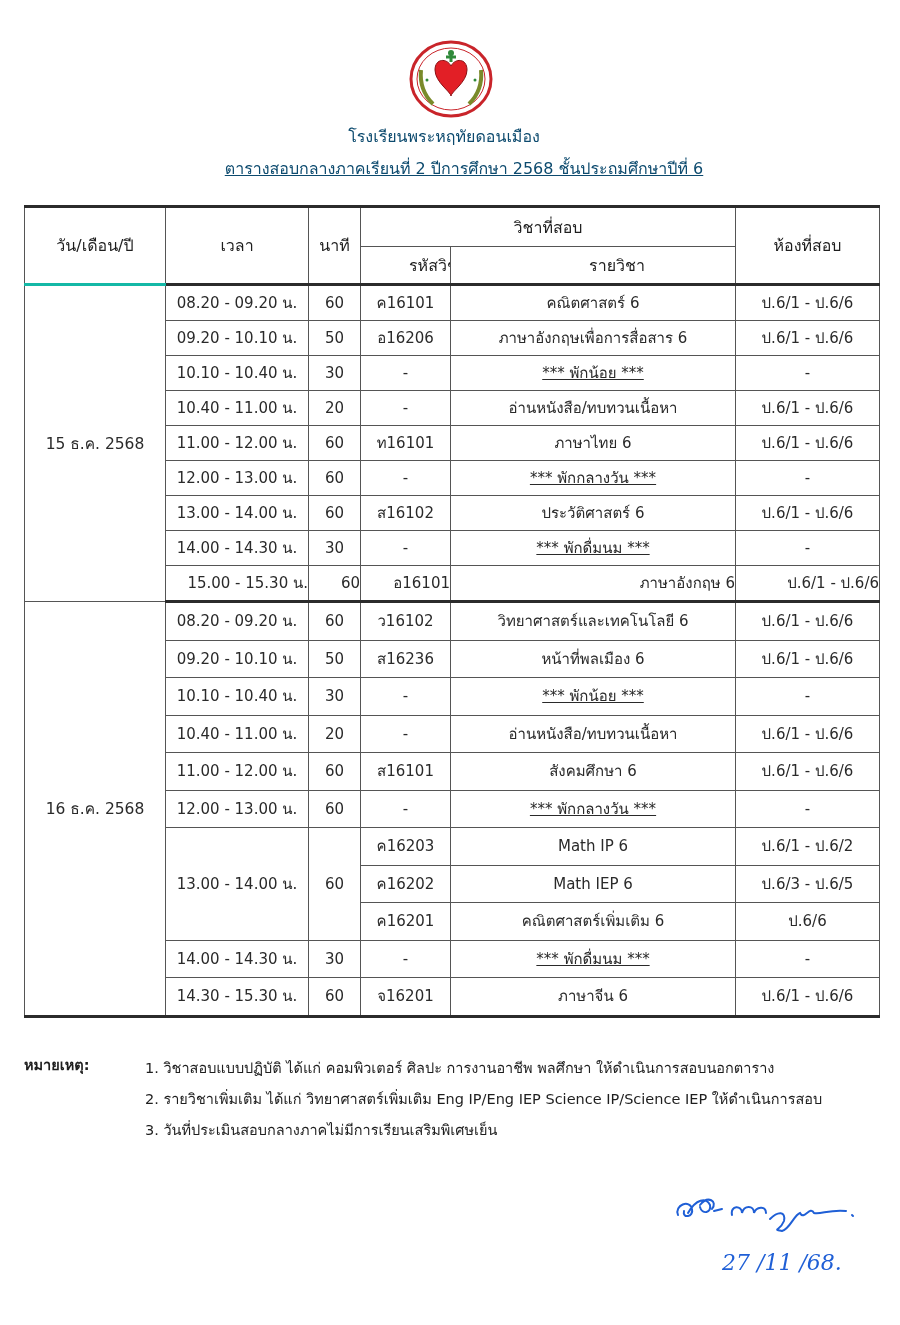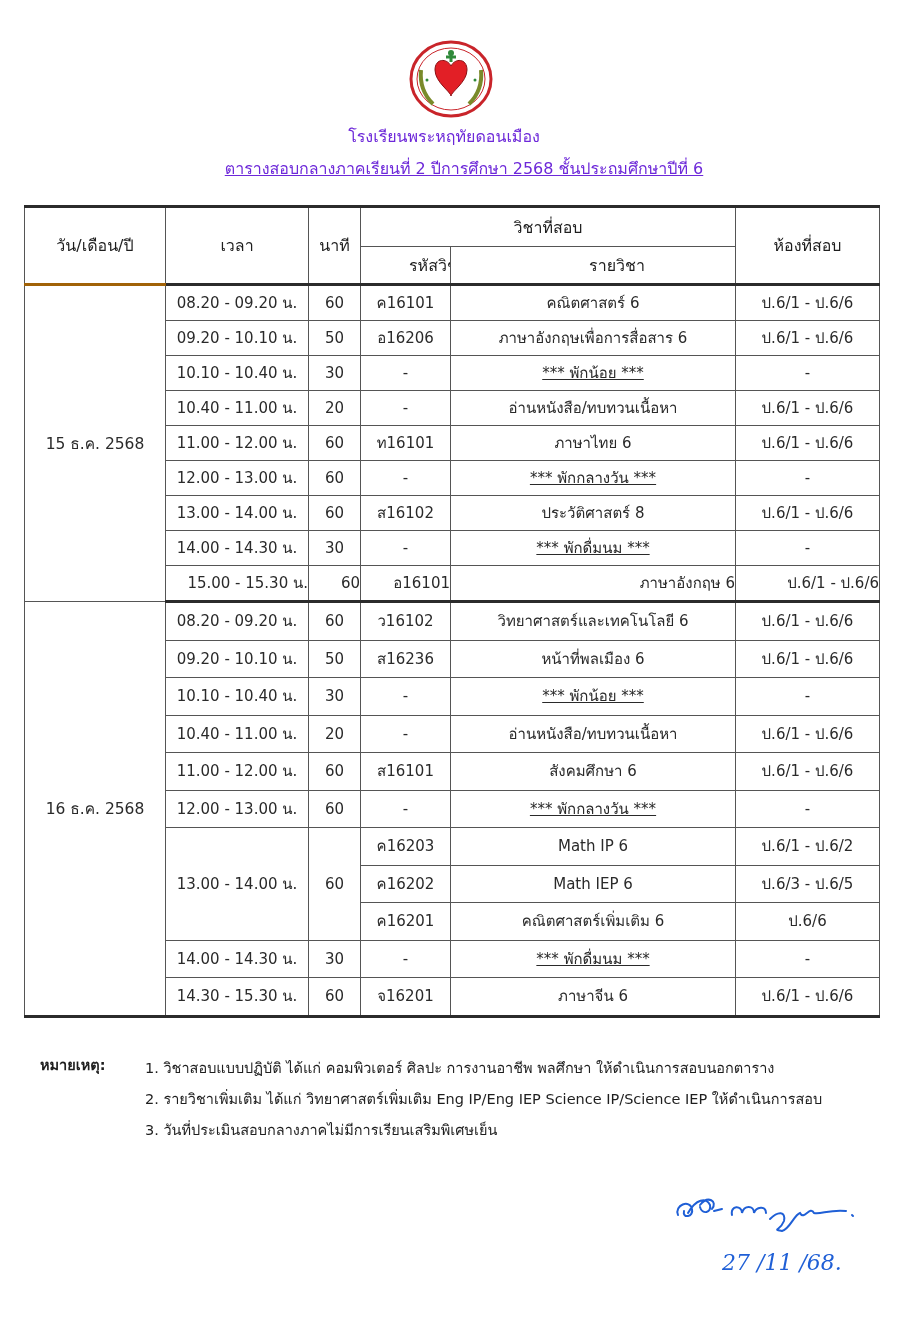--- a/index.html
+++ b/index.html
@@ -6,21 +6,21 @@
   body {
     width: 900px; height: 1325px; position: relative; overflow: hidden;
     font-family: "DejaVu Sans", "Liberation Sans", sans-serif;
     color: #2a2a2a;
   }
   .logo {
     position: absolute; left: 407px; top: 40px; width: 88px; height: 78px;
   }
   .title1, .title2 {
     position: absolute; left: 0; width: 888px; text-align: center;
-    font-size: 16px; color: #6d28d9;
+    font-size: 16px; color: #0c4a6e;
   }
   .title1 { top: 124px; }
   .title2 { top: 156px; left: 0; padding-left: 40px; box-sizing: border-box; text-decoration: underline; }
 
   table.sched {
     position: absolute; left: 24px; top: 205px;
     width: 855px; border-collapse: collapse; table-layout: fixed;
     font-size: 15px;
     border-top: 3px solid #2b2b2b; border-bottom: 3px solid #2b2b2b;
     border-left: 1.5px solid #444; border-right: 1.5px solid #444;
@@ -36,21 +36,21 @@
   tr.h2 th { height: 36px; }
   tr.head-end th { border-bottom: 3px solid #2b2b2b; padding-left: 48px; }
   tr.d1 td { height: 34px; }
   tr.d2 td { height: 36.5px; }
   tr.day-end td { border-bottom: 3px solid #2b2b2b; text-align: right; }
   td.date { vertical-align: top; padding-top: 7px; font-size: 15.5px; color: #1e1e1e; border-bottom: 3px solid #2b2b2b; }
   td.bold { color: #1a1a1a; font-weight: bold; font-size: 15px; margin-top: 33px; }
   td.brk { color: #1a1a1a; text-decoration: underline; }
 
   .notes { position: absolute; left: 24px; top: 1053px; width: 860px; font-size: 14.5px; color: #1e1e1e; }
-  .notes .label { position: absolute; left: 16px; top: 0; font-weight: bold; }
+  .notes .label { position: absolute; left: 0; top: 0; font-weight: bold; }
   .notes .items { position: absolute; left: 121px; top: 0; width: 740px; line-height: 31px; }
   .notes .item { display: block; }
 
   .sig { position: absolute; left: 670px; top: 1185px; width: 210px; height: 100px; }
 </style>
 </head>
 <body>
 
 <div class="logo">
   <svg width="88" height="78" viewBox="0 0 88 78">
@@ -73,21 +73,21 @@
   <colgroup>
     <col style="width:141px">
       <col style="width:143px">
       <col style="width:52px">
     <col style="width:90px">
       <col style="width:285px">
       <col style="width:144px">
   </colgroup>
   <tbody>
       <tr class="h1">
-    <th rowspan="2" style="border-bottom:3px solid #a16207">วัน/เดือน/ปี</th>
+    <th rowspan="2" style="border-bottom:3px solid #14b8a6">วัน/เดือน/ปี</th>
     <th rowspan="2" style="border-bottom:3px solid #2b2b2b">เวลา</th>
     <th rowspan="2" style="border-bottom:3px solid #2b2b2b">นาที</th>
     <th colspan="2">วิชาที่สอบ</th>
     <th rowspan="2" style="border-bottom:3px solid #2b2b2b">ห้องที่สอบ</th>
   </tr>
   <tr class="h2 head-end">
     <th>รหัสวิชา</th>
     <th>รายวิชา</th>
   </tr>
 
@@ -131,21 +131,21 @@
     <td>12.00 - 13.00 น.</td>
     <td>60</td>
     <td>-</td>
     <td class="brk">*** พักกลางวัน ***</td>
     <td>-</td>
   </tr>
   <tr class="d1">
     <td>13.00 - 14.00 น.</td>
     <td>60</td>
     <td>ส16102</td>
-    <td>ประวัติศาสตร์ 8</td>
+    <td>ประวัติศาสตร์ 6</td>
     <td>ป.6/1 - ป.6/6</td>
   </tr>
   <tr class="d1">
     <td>14.00 - 14.30 น.</td>
     <td>30</td>
     <td>-</td>
     <td class="brk">*** พักดื่มนม ***</td>
     <td>-</td>
   </tr>
   <tr class="d1 day-end">

